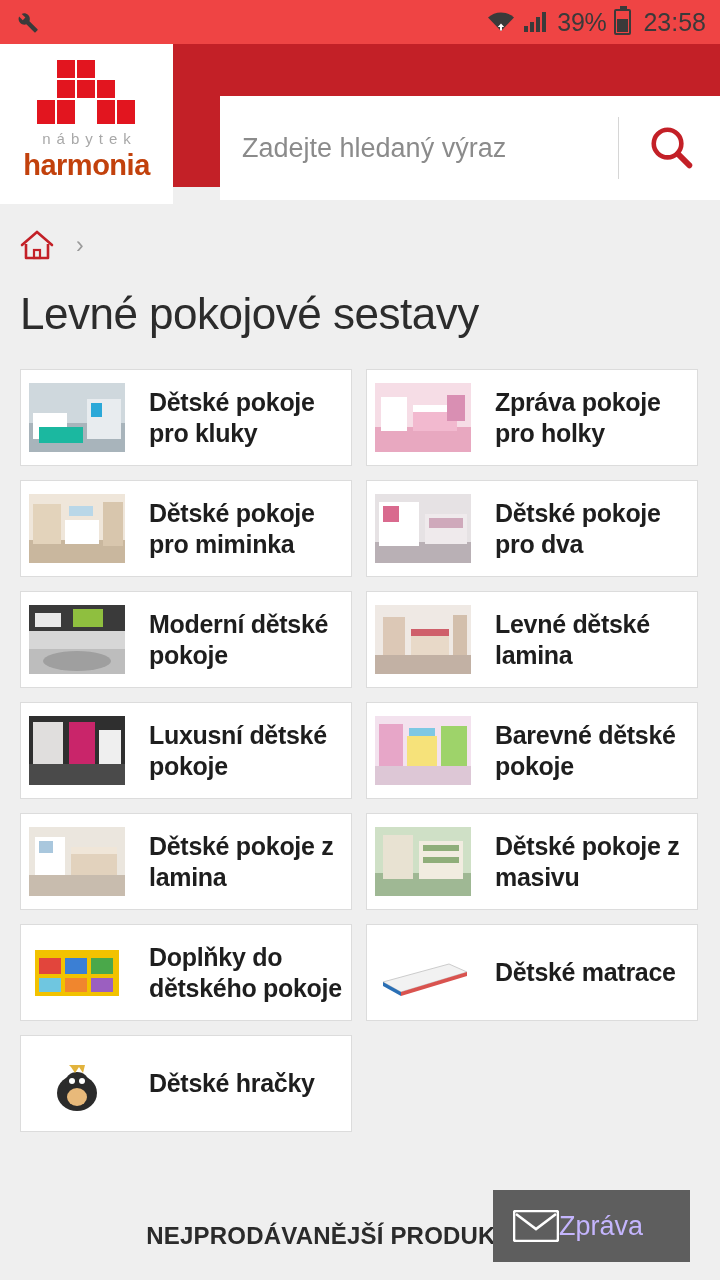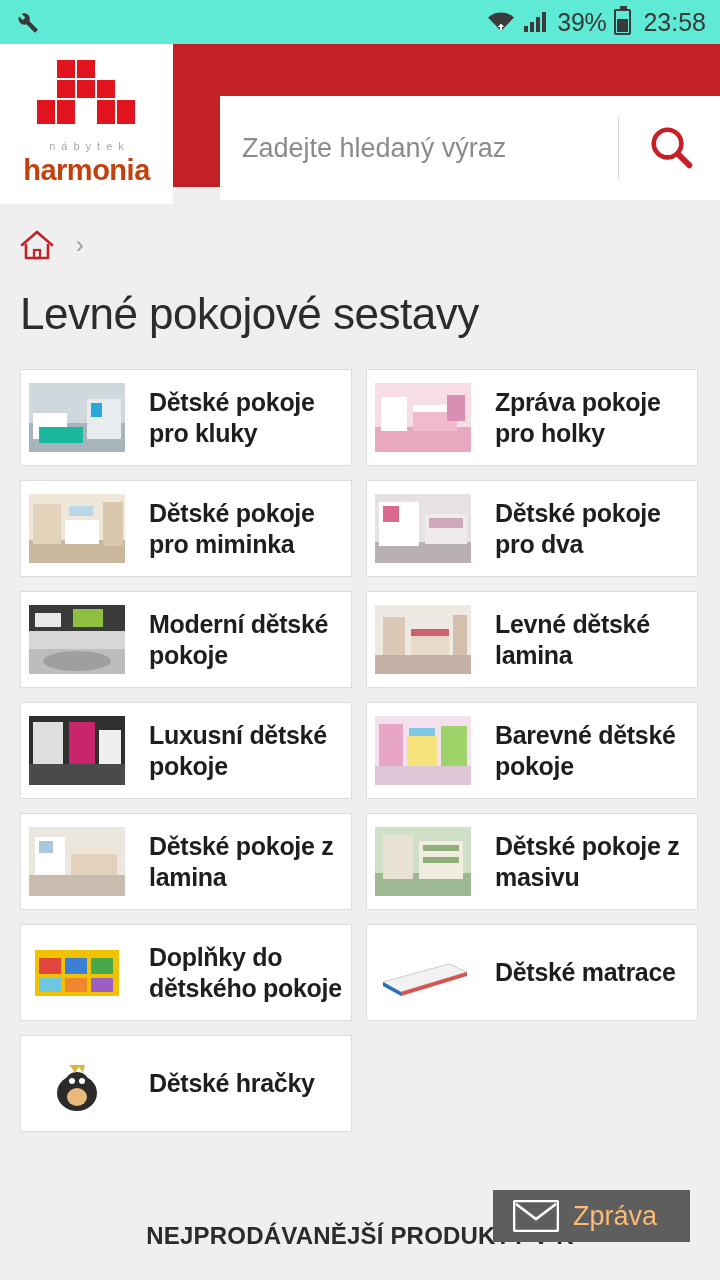--- a/index.html
+++ b/index.html
@@ -6,21 +6,21 @@
   html, body {
     width: 720px; height: 1280px;
     font-family: "Liberation Sans", sans-serif;
     background: #efefef;
     overflow: hidden;
   }
 
   
   .statusbar {
     height: 44px; width: 100%;
-    background: #5eead4;
+    background: #ef4444;
     display: flex; align-items: center;
     padding: 0 14px;
     position: relative;
   }
   .statusbar .left { display: flex; align-items: center; gap: 10px; }
   .statusbar .right {
     margin-left: auto;
     display: flex; align-items: center; gap: 8px;
     color: #3a3a3a;
   }
@@ -64,22 +64,22 @@
   .lm1 { left: 22px;  top: 0px;  width: 18px; height: 18px; }
   .lm2 { left: 42px;  top: 0px;  width: 18px; height: 18px; }
   .lm3 { left: 22px;  top: 20px; width: 18px; height: 18px; }
   .lm4 { left: 42px;  top: 20px; width: 18px; height: 18px; }
   .lm5 { left: 62px;  top: 20px; width: 18px; height: 18px; }
   .lm6 { left: 2px;   top: 40px; width: 18px; height: 24px; }
   .lm7 { left: 22px;  top: 40px; width: 18px; height: 24px; }
   .lm8 { left: 62px;  top: 40px; width: 18px; height: 24px; }
   .lm9 { left: 82px;  top: 40px; width: 18px; height: 24px; }
   .logo-sub {
-    font-size: 11px; color: #a8a8a8; letter-spacing: 6px;
-    margin-top: 14px; text-align: left; padding-left: 6px;
+    font-size: 15px; color: #a8a8a8; letter-spacing: 6px;
+    margin-top: 4px; text-align: left; padding-left: 6px;
   }
   .logo-name {
     font-size: 29px; color: #c2410c; font-weight: bold;
     letter-spacing: -0.5px; margin-top: 2px;
   }
 
   .searchbar {
     margin: 52px 20px 0 47px;
     flex: 1 1 auto;
     height: 104px;
@@ -148,23 +148,23 @@
 
   
   .bottom-head {
     position: absolute; left: 0; right: 0; top: 1222px;
     text-align: center;
     font-size: 24px; font-weight: bold; color: #2b2b2b;
     letter-spacing: 0.2px;
   }
   .chat-btn {
     position: absolute; right: 30px; top: 1190px;
-    width: 197px; height: 52px;
-    background: #5e5e5e; color: #fdba74;
-    display: flex; align-items: center; gap: 14px;
+    width: 197px; height: 72px;
+    background: #5e5e5e; color: #c4b5fd;
+    display: flex; align-items: center; 
     padding-left: 20px;
     cursor: pointer;
   }
   .chat-label { font-size: 27px; }
   .env-ic { width: 46px; height: 32px; }
 </style>
 </head>
 <body>
 
 <div class="statusbar">

